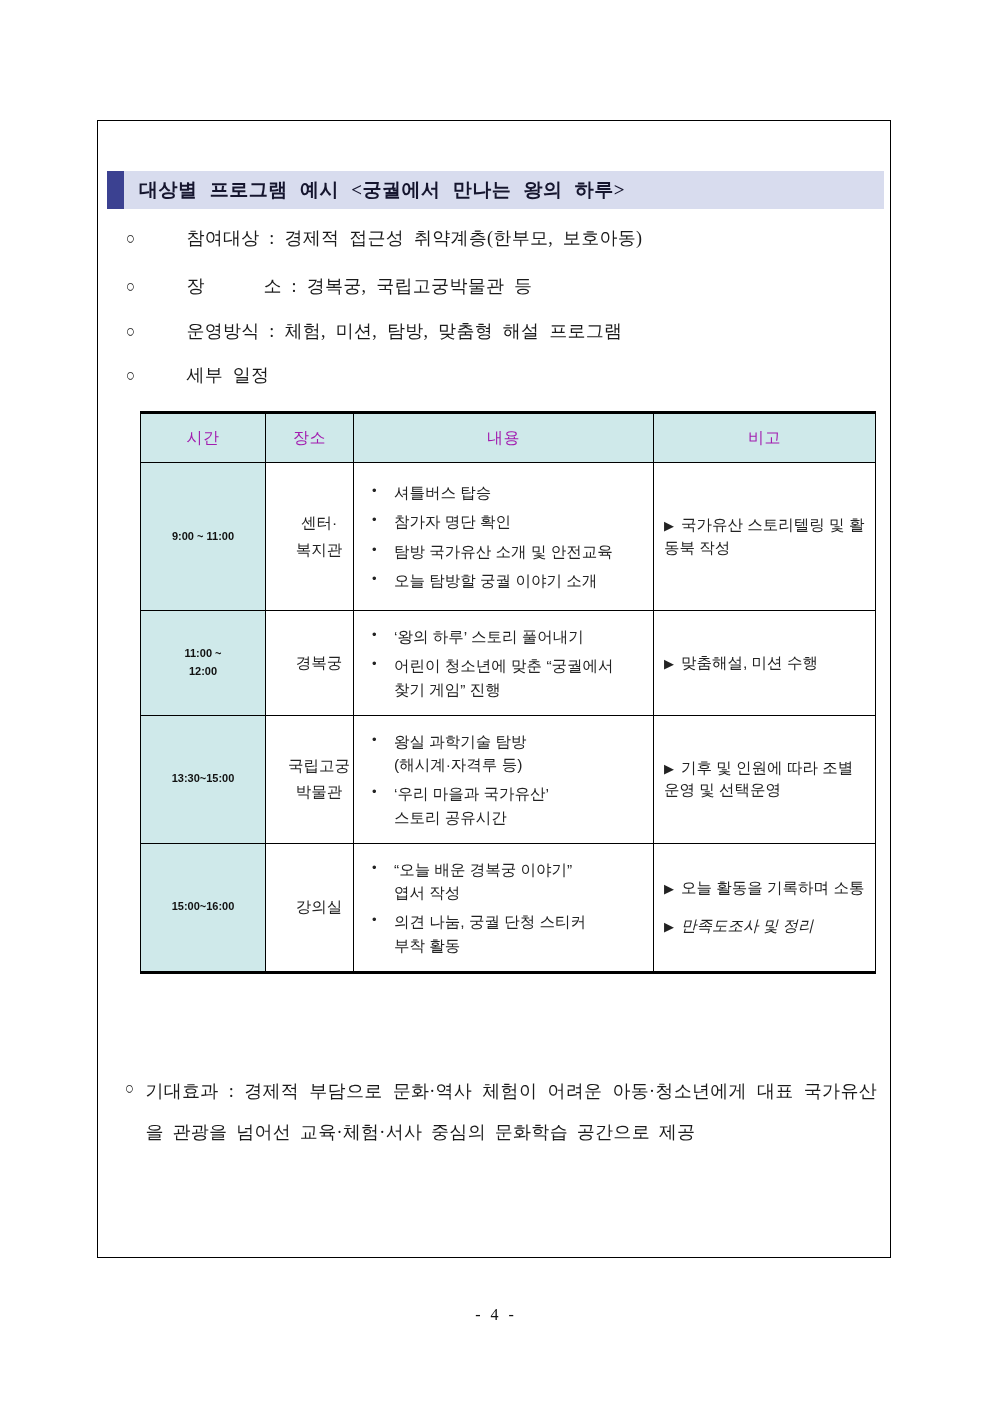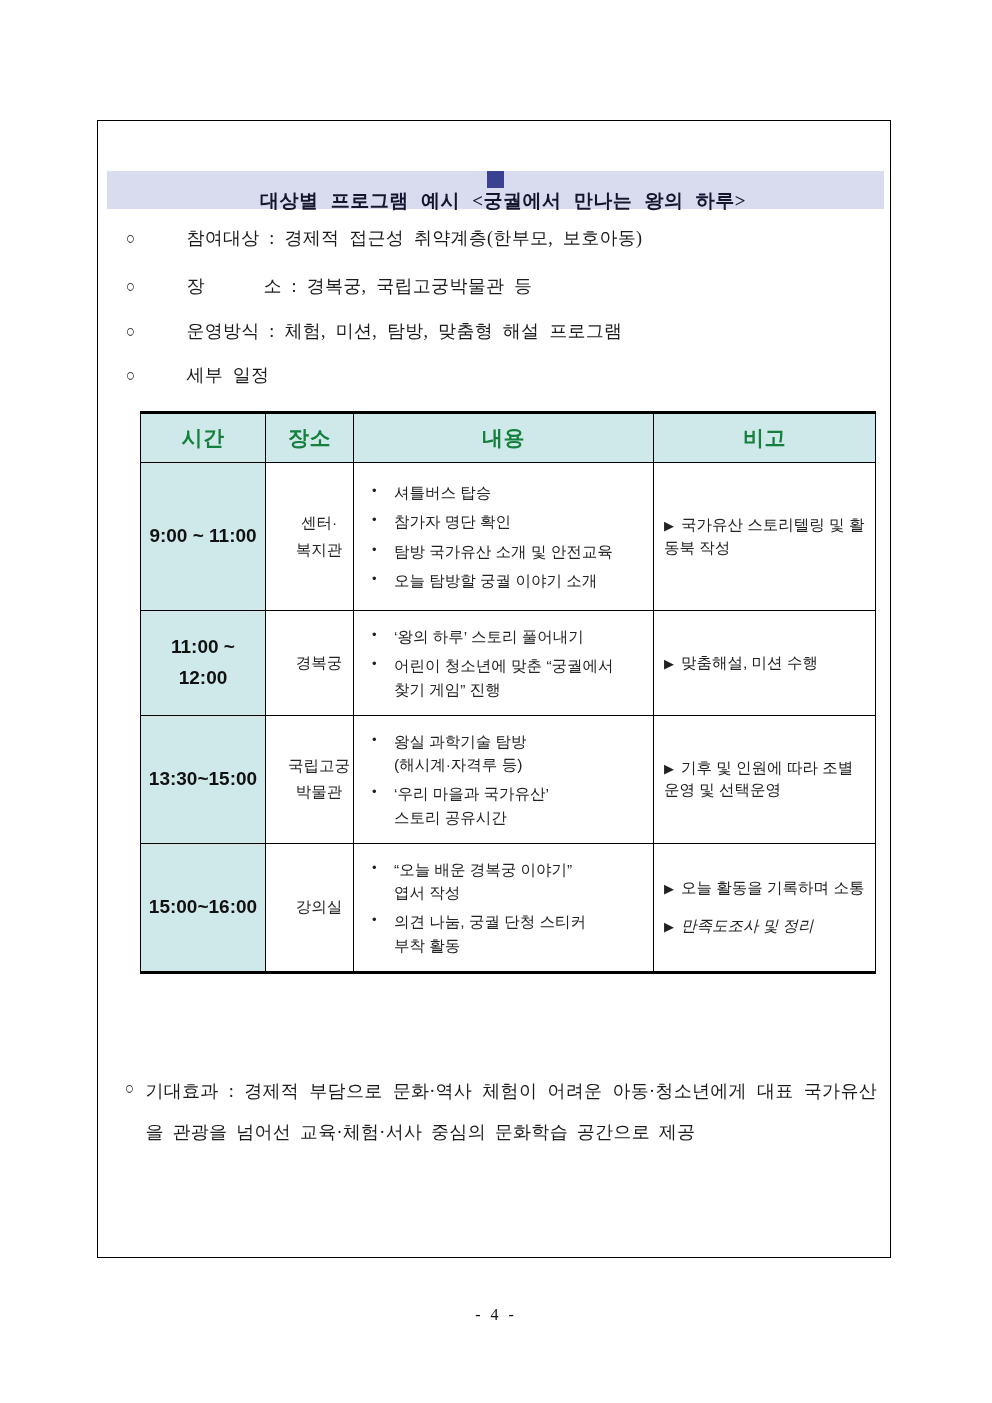--- a/index.html
+++ b/index.html
@@ -2,38 +2,38 @@
 <html lang="ko" style="--accent: #3b4191; --title-bar-bg: #d8dcee; --table-header-bg: #cfe9ea;"><head>
 <meta charset="utf-8">
 <style>
   html,body{margin:0;padding:0;background:#fff;}
   .page{position:relative;width:992px;height:1403px;background:#fff;overflow:hidden;
         font-family:"Liberation Serif","DejaVu Serif",serif;color:#1a1a1a;}
   .doc-box{position:absolute;left:97px;top:120px;width:794px;height:1138px;
            border:1.5px solid #000;box-sizing:border-box;}
   
   .title-bar{position:absolute;left:9px;top:50px;width:777px;height:38px;
-             background:var(--title-bar-bg,#d8dcee);display:flex;align-items:center;flex-direction:column;}
+             background:var(--title-bar-bg,#d8dcee);display:flex;align-items:center;}
   .accent{width:17px;height:38px;background:var(--accent,#3b4191);flex:0 0 17px;}
   .title-text{font-size:19px;font-weight:bold;letter-spacing:.5px;word-spacing:7px;
               color:#15152e;margin-left:15px;white-space:pre;}
   
   .bullet-line{position:absolute;left:28px;display:flex;align-items:flex-start;gap:11px;
                font-size:18px;letter-spacing:.3px;word-spacing:5px;white-space:pre;}
   .bullet-line .obullet{font-size:15px;font-weight:bold;line-height:26px;transform:scaleY(1.15);}
   .bullet-line .btext{line-height:26px;margin-left:40px;}
   .bl-0{top:104px}.bl-1{top:152px}.bl-2{top:197px}.bl-3{top:241px}
   
   .sched{position:absolute;left:42px;top:290px;width:735px;border-collapse:collapse;
          table-layout:fixed;font-family:"Liberation Sans","DejaVu Sans",sans-serif;
          border-top:3px solid #000;border-bottom:3px solid #000;}
   .sched th,.sched td{border:1px solid #000;box-sizing:border-box;vertical-align:middle;}
-  .sched th{background:var(--table-header-bg,#cfe9ea);height:50px;font-size:21px;
-            font-weight:bold;color:#15803d;letter-spacing:.5px;}
-  .td-time{background:var(--table-header-bg,#cfe9ea);font-weight:bold;font-size:19px;
+  .sched th{background:var(--table-header-bg,#cfe9ea);height:50px;font-size:16px;
+            font-weight:normal;color:#a21caf;letter-spacing:.5px;}
+  .td-time{background:var(--table-header-bg,#cfe9ea);font-weight:bold;font-size:11px;
            text-align:center;white-space:pre-line;line-height:1.6;color:#111;}
   .td-place{text-align:center;font-size:15.5px;white-space:pre-line;line-height:1.7;color:#222;padding-left:20px;}
   .td-content{padding:8px 6px 8px 8px;}
   .td-content ul{list-style:none;margin:0;padding:0;}
   .td-content li{position:relative;padding-left:32px;margin:6px 0;font-size:15.5px;
                  line-height:1.5;white-space:pre-line;color:#222;}
   .td-content li .dot{position:absolute;left:10px;top:0;font-size:13px;}
   .td-notes{padding:8px 8px 8px 10px;font-size:15.5px;line-height:1.45;color:#222;}
   .td-notes .note{margin:7px 0;}
   .td-notes .note + .note{margin-top:16px;font-style:italic;}

